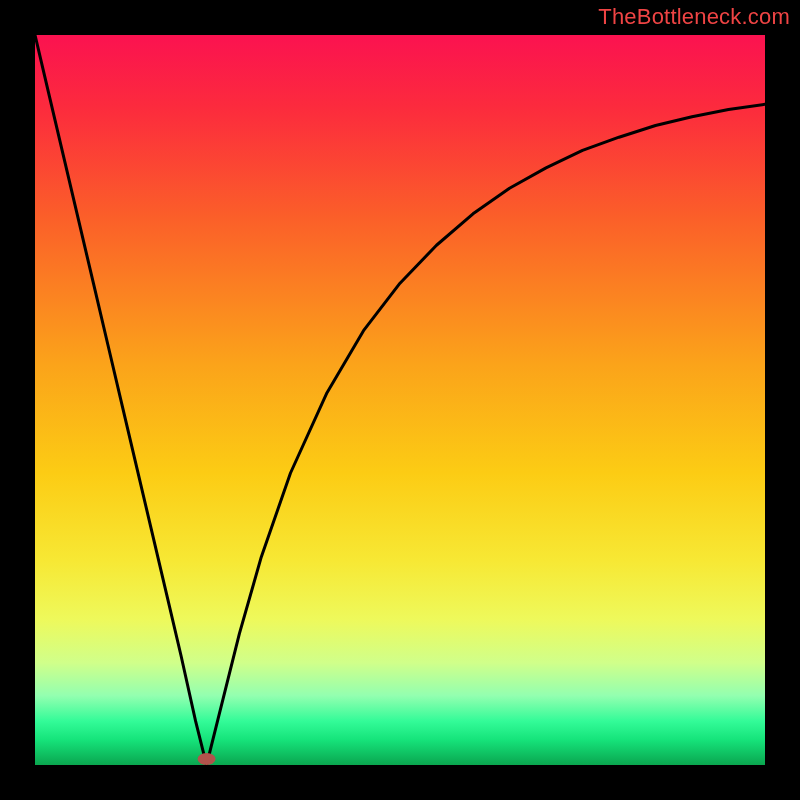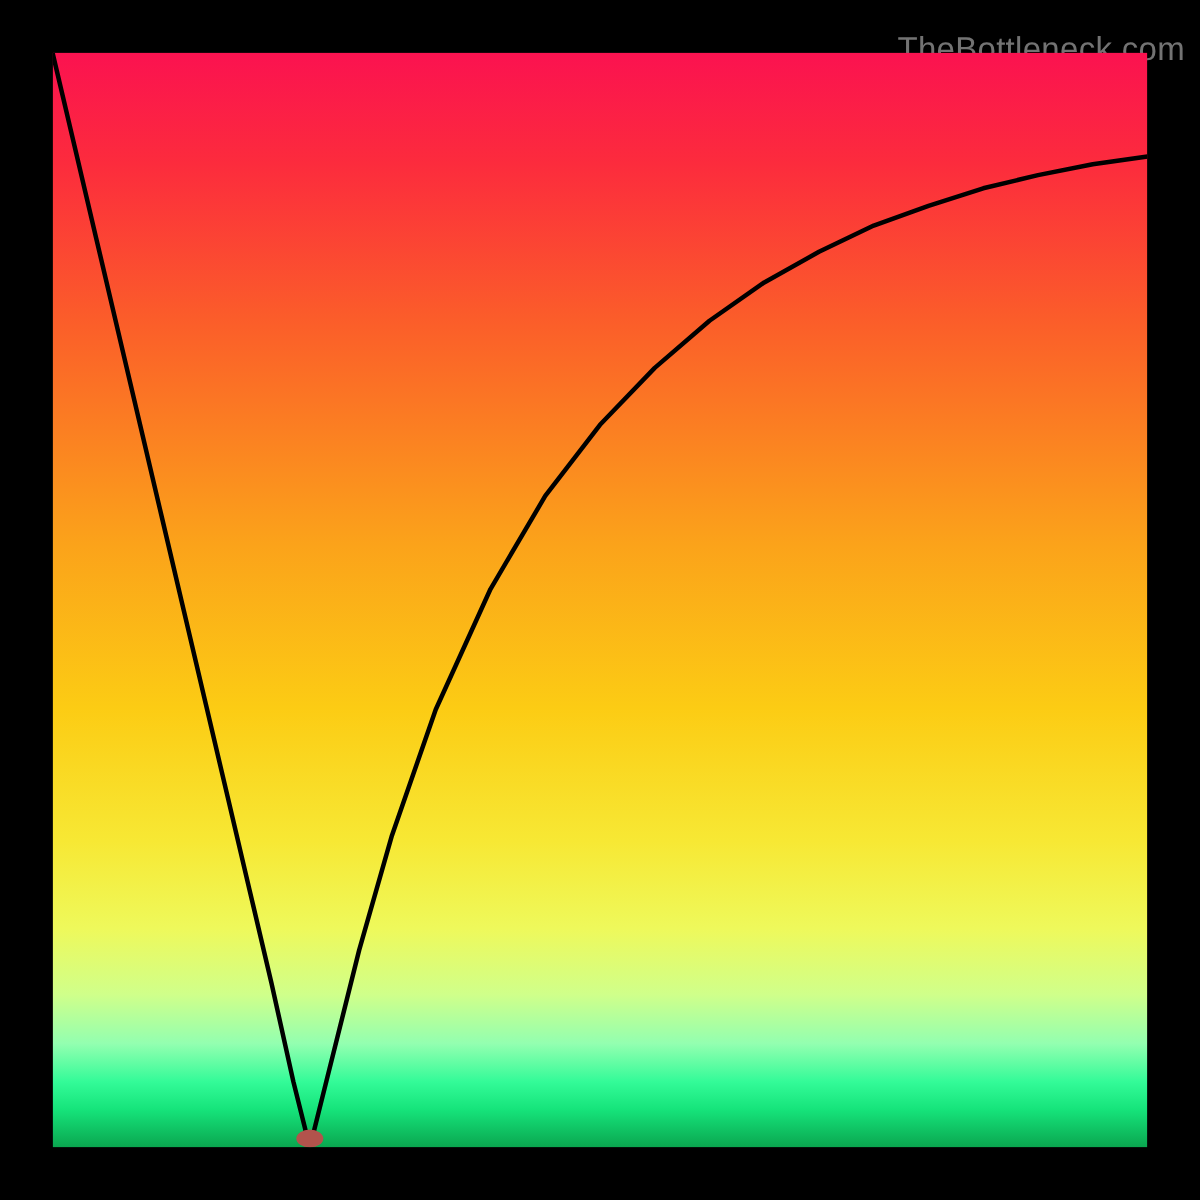--- a/index.html
+++ b/index.html
@@ -14,26 +14,25 @@
   .frame {
     position: relative;
     width: 800px;
     height: 800px;
     background: #000;
   }
   .watermark {
     position: absolute;
     top: 4px;
     right: 10px;
-    color: #737373;
+    color: #ef4444;
     font-size: 22px;
     font-weight: 500;
     letter-spacing: 0.2px;
     user-select: none;
-    margin-top: 16px;
   }
   .plot-area {
     position: absolute;
     left: 35px;
     top: 35px;
     width: 730px;
     height: 730px;
     overflow: hidden;
   }
   .plot-area svg {

